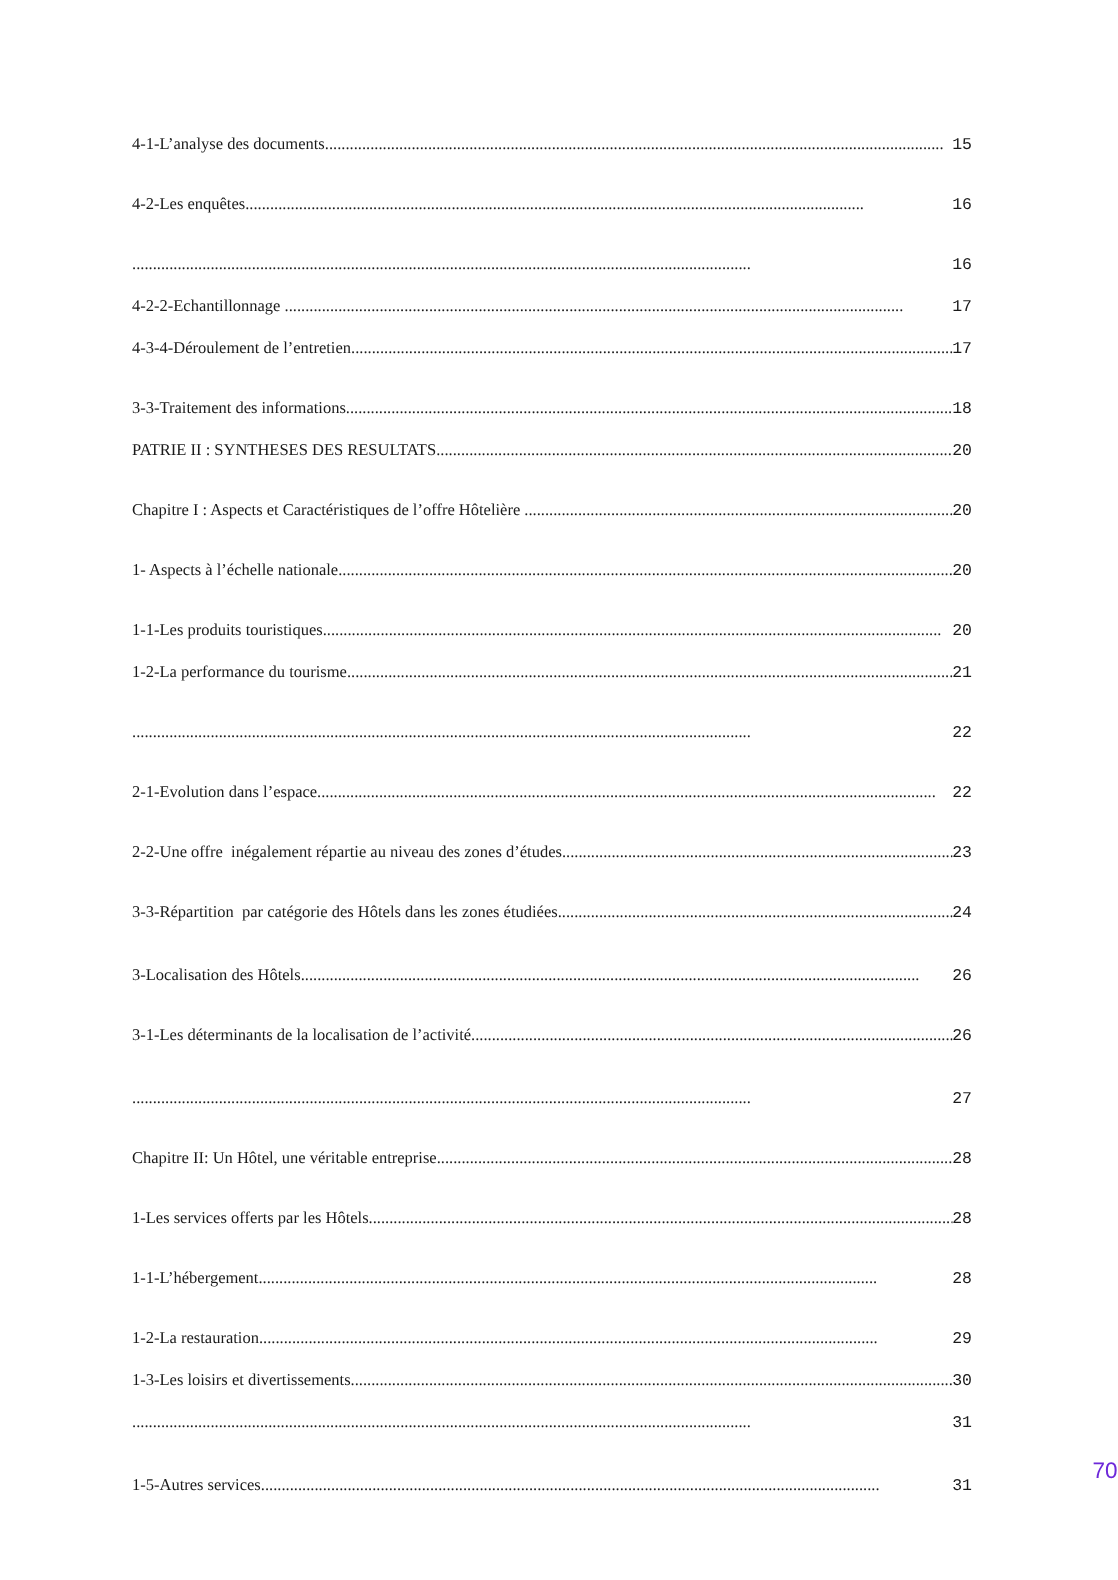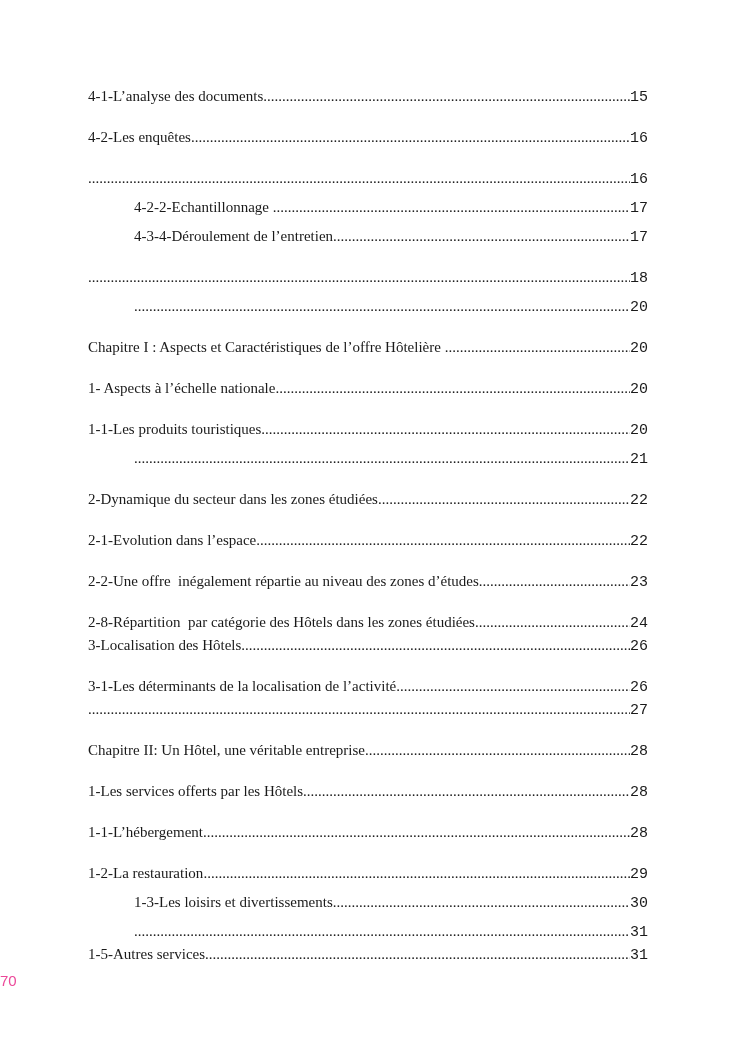--- a/index.html
+++ b/index.html
@@ -19,49 +19,49 @@
   .content {
     position: absolute;
     top: 86px;
     left: 88px;
     right: 97px;
   }
   .toc-row {
     display: flex;
     align-items: baseline;
     line-height: 20px;
-    font-size: 15px;
+    font-size: 11px;
     margin-top: 19px; 
   }
   .toc-row.first { margin-top: 0; }
-  .toc-row.tight { margin-top: 7px; margin-left: 46px; }
-  .toc-row.mid   { margin-top: 1px; justify-content: flex-end; }
+  .toc-row.tight { margin-top: 7px; }
+  .toc-row.mid   { margin-top: 21px; justify-content: flex-end; }
   .toc-label {
     white-space: pre;
     flex: 0 0 auto;
   }
   .toc-leader {
     flex: 1 1 auto;
     overflow: hidden;
     white-space: nowrap;
     min-width: 0;
   }
   .toc-page {
     flex: 0 0 auto;
     font-family: Liberation Mono, monospace;
   }
   .footer {
     position: absolute;
     top: 972px;
     left: 0;
     right: 0;
-    text-align: left;
+    text-align: right;
     font-family: "Liberation Sans", "DejaVu Sans", sans-serif;
     font-size: 15px;
-    color: #ec4899;
+    color: #6d28d9;
   }
 </style>
 </head>
 <body>
 
 <div class="page">
   <div class="content">
 
     <div class="toc-row first">
       <span class="toc-label">4-1-L’analyse des documents</span>
@@ -86,25 +86,27 @@
       <span class="toc-page">17</span>
     </div>
 
     <div class="toc-row tight">
       <span class="toc-label">4-3-4-Déroulement de l’entretien</span>
       <span class="toc-leader">......................................................................................................................................................</span>
       <span class="toc-page">17</span>
     </div>
 
     <div class="toc-row">
+      <span class="toc-label">3-3-Traitement des informations</span>
       <span class="toc-leader">......................................................................................................................................................</span>
       <span class="toc-page">18</span>
     </div>
 
     <div class="toc-row tight">
+      <span class="toc-label">PATRIE II : SYNTHESES DES RESULTATS</span>
       <span class="toc-leader">......................................................................................................................................................</span>
       <span class="toc-page">20</span>
     </div>
 
     <div class="toc-row">
       <span class="toc-label">Chapitre I : Aspects et Caractéristiques de l’offre Hôtelière </span>
       <span class="toc-leader">......................................................................................................................................................</span>
       <span class="toc-page">20</span>
     </div>
 
@@ -114,44 +116,44 @@
       <span class="toc-page">20</span>
     </div>
 
     <div class="toc-row">
       <span class="toc-label">1-1-Les produits touristiques</span>
       <span class="toc-leader">......................................................................................................................................................</span>
       <span class="toc-page">20</span>
     </div>
 
     <div class="toc-row tight">
+      <span class="toc-label">1-2-La performance du tourisme</span>
       <span class="toc-leader">......................................................................................................................................................</span>
       <span class="toc-page">21</span>
     </div>
 
     <div class="toc-row">
-      <span class="toc-label">2-Dynamique du secteur dans les zones étudiées</span>
       <span class="toc-leader">......................................................................................................................................................</span>
       <span class="toc-page">22</span>
     </div>
 
     <div class="toc-row">
       <span class="toc-label">2-1-Evolution dans l’espace</span>
       <span class="toc-leader">......................................................................................................................................................</span>
       <span class="toc-page">22</span>
     </div>
 
     <div class="toc-row">
       <span class="toc-label">2-2-Une offre  inégalement répartie au niveau des zones d’études</span>
       <span class="toc-leader">......................................................................................................................................................</span>
       <span class="toc-page">23</span>
     </div>
 
     <div class="toc-row">
-      <span class="toc-label">2-8-Répartition  par catégorie des Hôtels dans les zones étudiées</span>
+      <span class="toc-label">3-3-Répartition  par catégorie des Hôtels dans les zones étudiées</span>
       <span class="toc-leader">......................................................................................................................................................</span>
       <span class="toc-page">24</span>
     </div>
 
     <div class="toc-row mid">
       <span class="toc-label">3-Localisation des Hôtels</span>
       <span class="toc-leader">......................................................................................................................................................</span>
       <span class="toc-page">26</span>
     </div>
 

